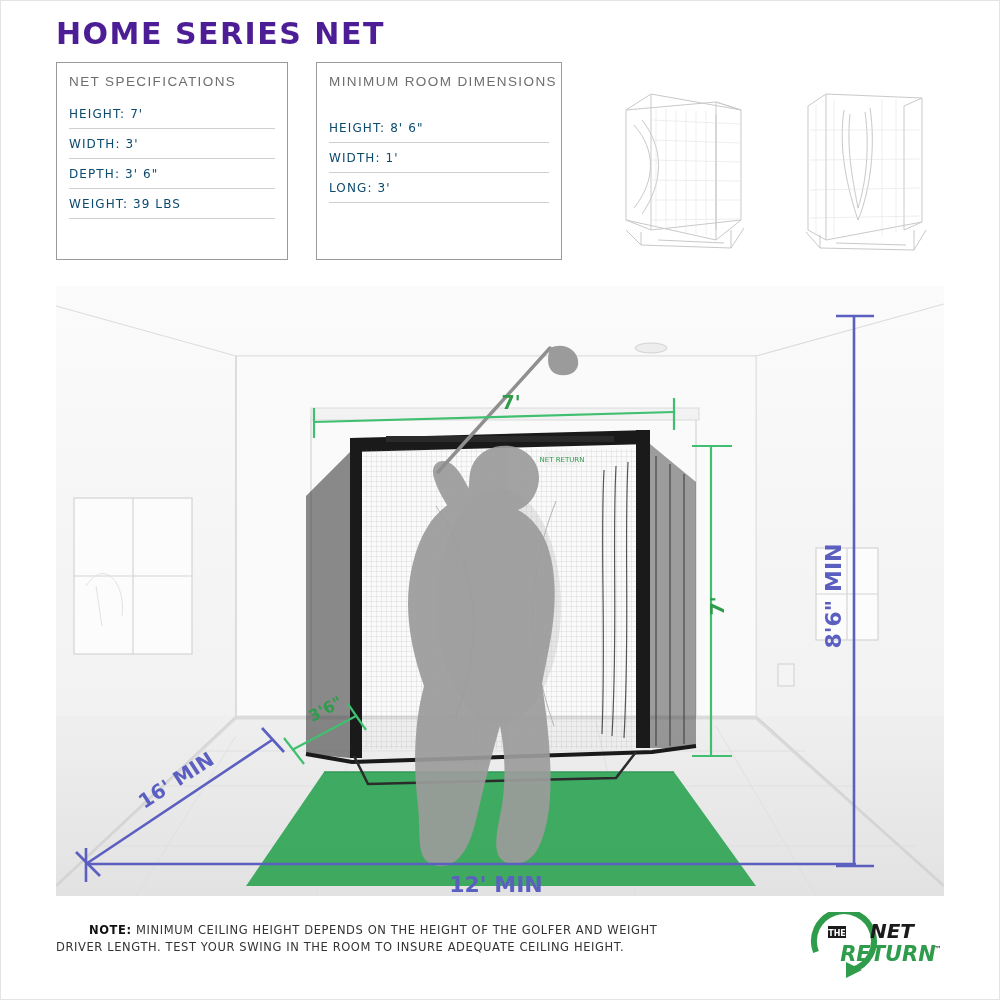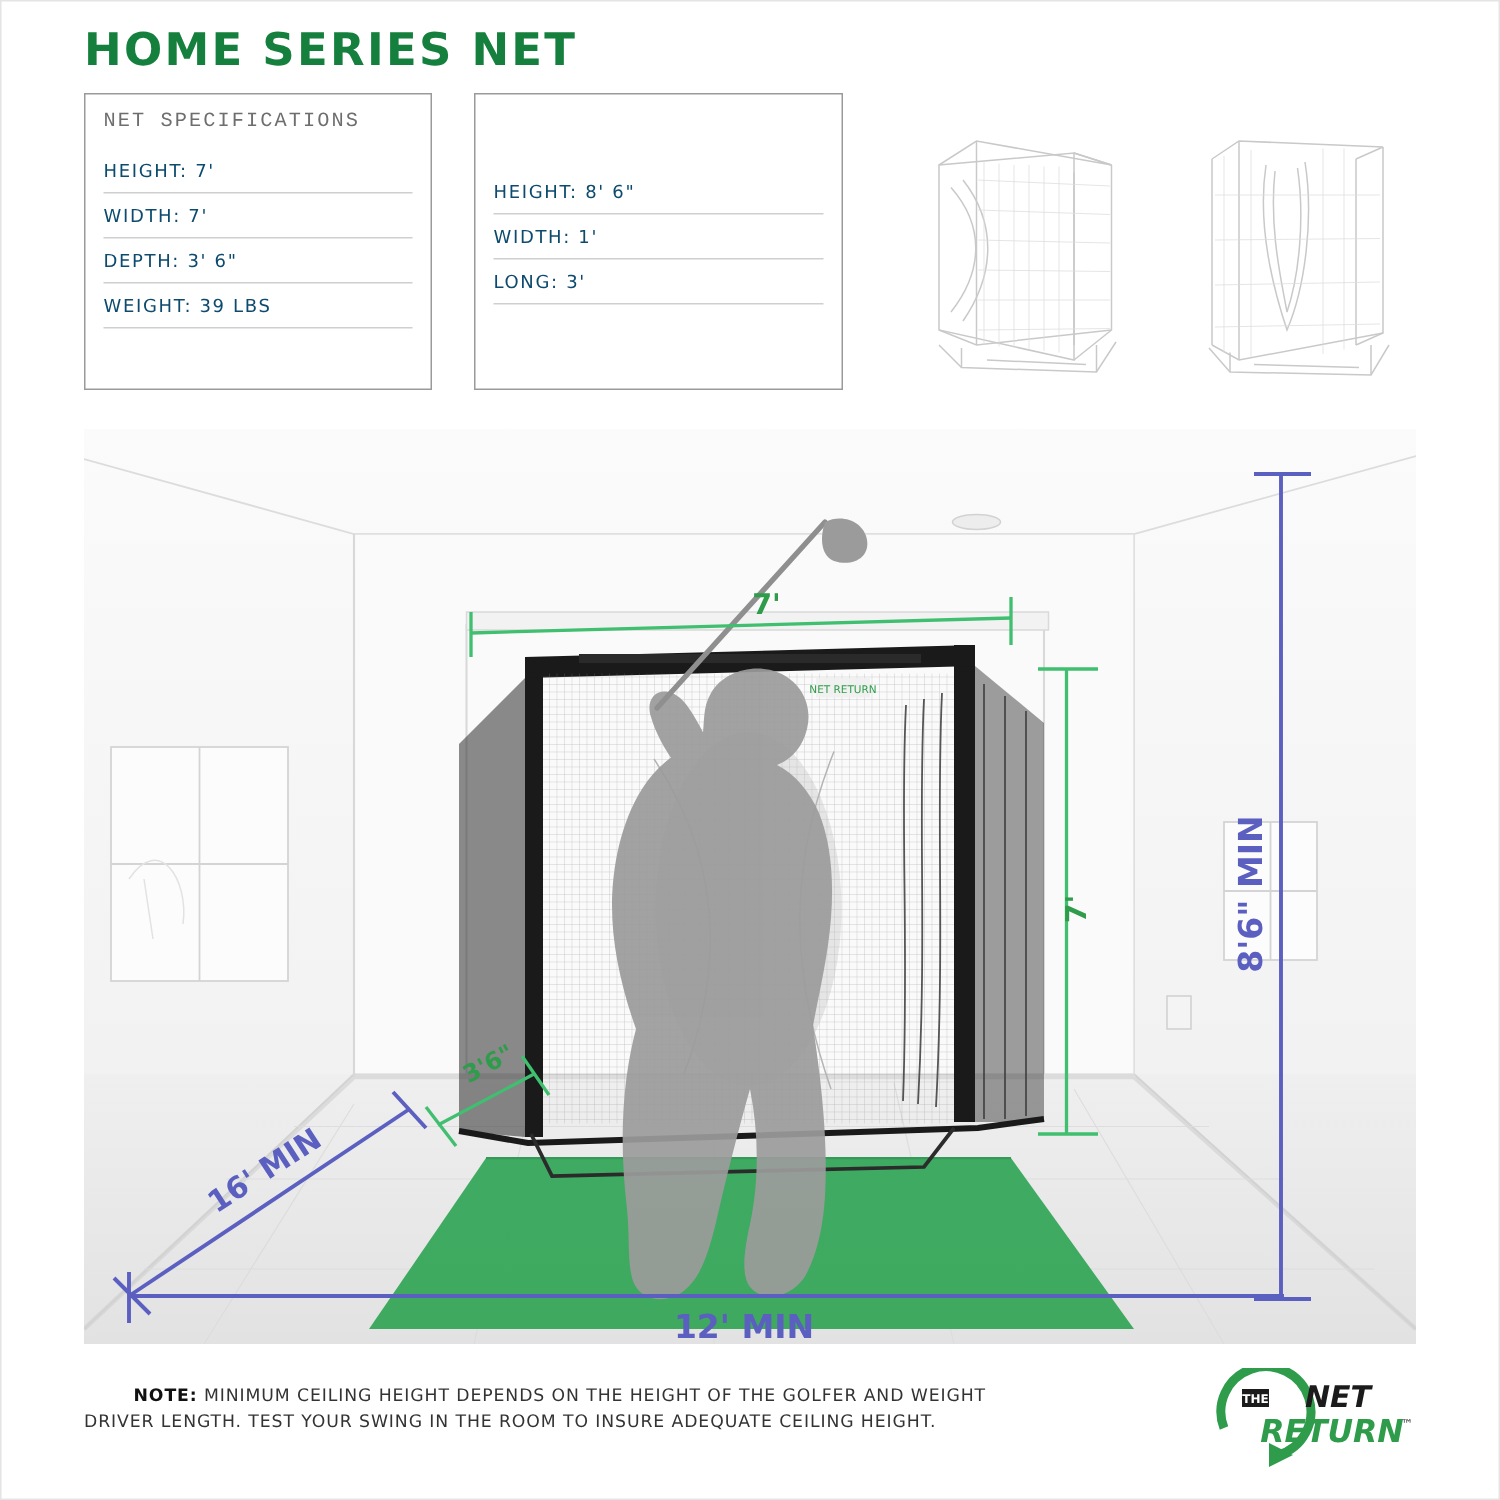--- a/index.html
+++ b/index.html
@@ -16,38 +16,38 @@
     background: #ffffff;
   }
 
   
   .title {
     position: absolute;
     left: 56px; top: 16px;
     font-size: 30px;
     font-weight: bold;
     letter-spacing: 1.5px;
-    color: #15803d;
+    color: #4c1d95;
     font-family: "DejaVu Sans", sans-serif;
   }
 
   
   .spec-box {
     position: absolute;
     border: 1px solid #9a9a9a;
     background: #fff;
   }
   .spec-box .box-title {
     position: absolute;
     left: 12px; top: 10px;
     font-size: 13.5px;
     letter-spacing: 1.4px;
     color: #6e6e6e;
     line-height: 17px;
-    font-family: Liberation Mono, monospace;
+    font-family: Liberation Sans, sans-serif;
   }
   .spec-rows {
     position: absolute;
     left: 12px; right: 12px;
   }
   .spec-row {
     font-size: 12px;
     letter-spacing: 1.1px;
     color: #0c4a6e;
     padding: 8px 0 7px 0;
@@ -109,27 +109,28 @@
 <body>
 
 <div id="page">
 
   <div class="title">HOME SERIES NET</div>
 
   <div class="spec-box" id="spec-net">
     <div class="box-title">NET SPECIFICATIONS</div>
     <div class="spec-rows">
       <div class="spec-row">HEIGHT: 7'</div>
-      <div class="spec-row">WIDTH: 7'</div>
+      <div class="spec-row">WIDTH: 3'</div>
       <div class="spec-row">DEPTH: 3' 6"</div>
       <div class="spec-row">WEIGHT: 39 LBS</div>
     </div>
   </div>
 
   <div class="spec-box" id="spec-room">
+    <div class="box-title">MINIMUM ROOM DIMENSIONS</div>
     <div class="spec-rows">
       <div class="spec-row">HEIGHT: 8' 6"</div>
       <div class="spec-row">WIDTH: 1'</div>
       <div class="spec-row">LONG: 3'</div>
     </div>
   </div>
 
   <svg class="lineart" id="lineart-a" viewBox="0 0 170 180">
     <g fill="none" stroke="#c9c9c9" stroke-width="1">
       <path d="M30 30 L30 140 L120 160 L120 22 Z"></path>

